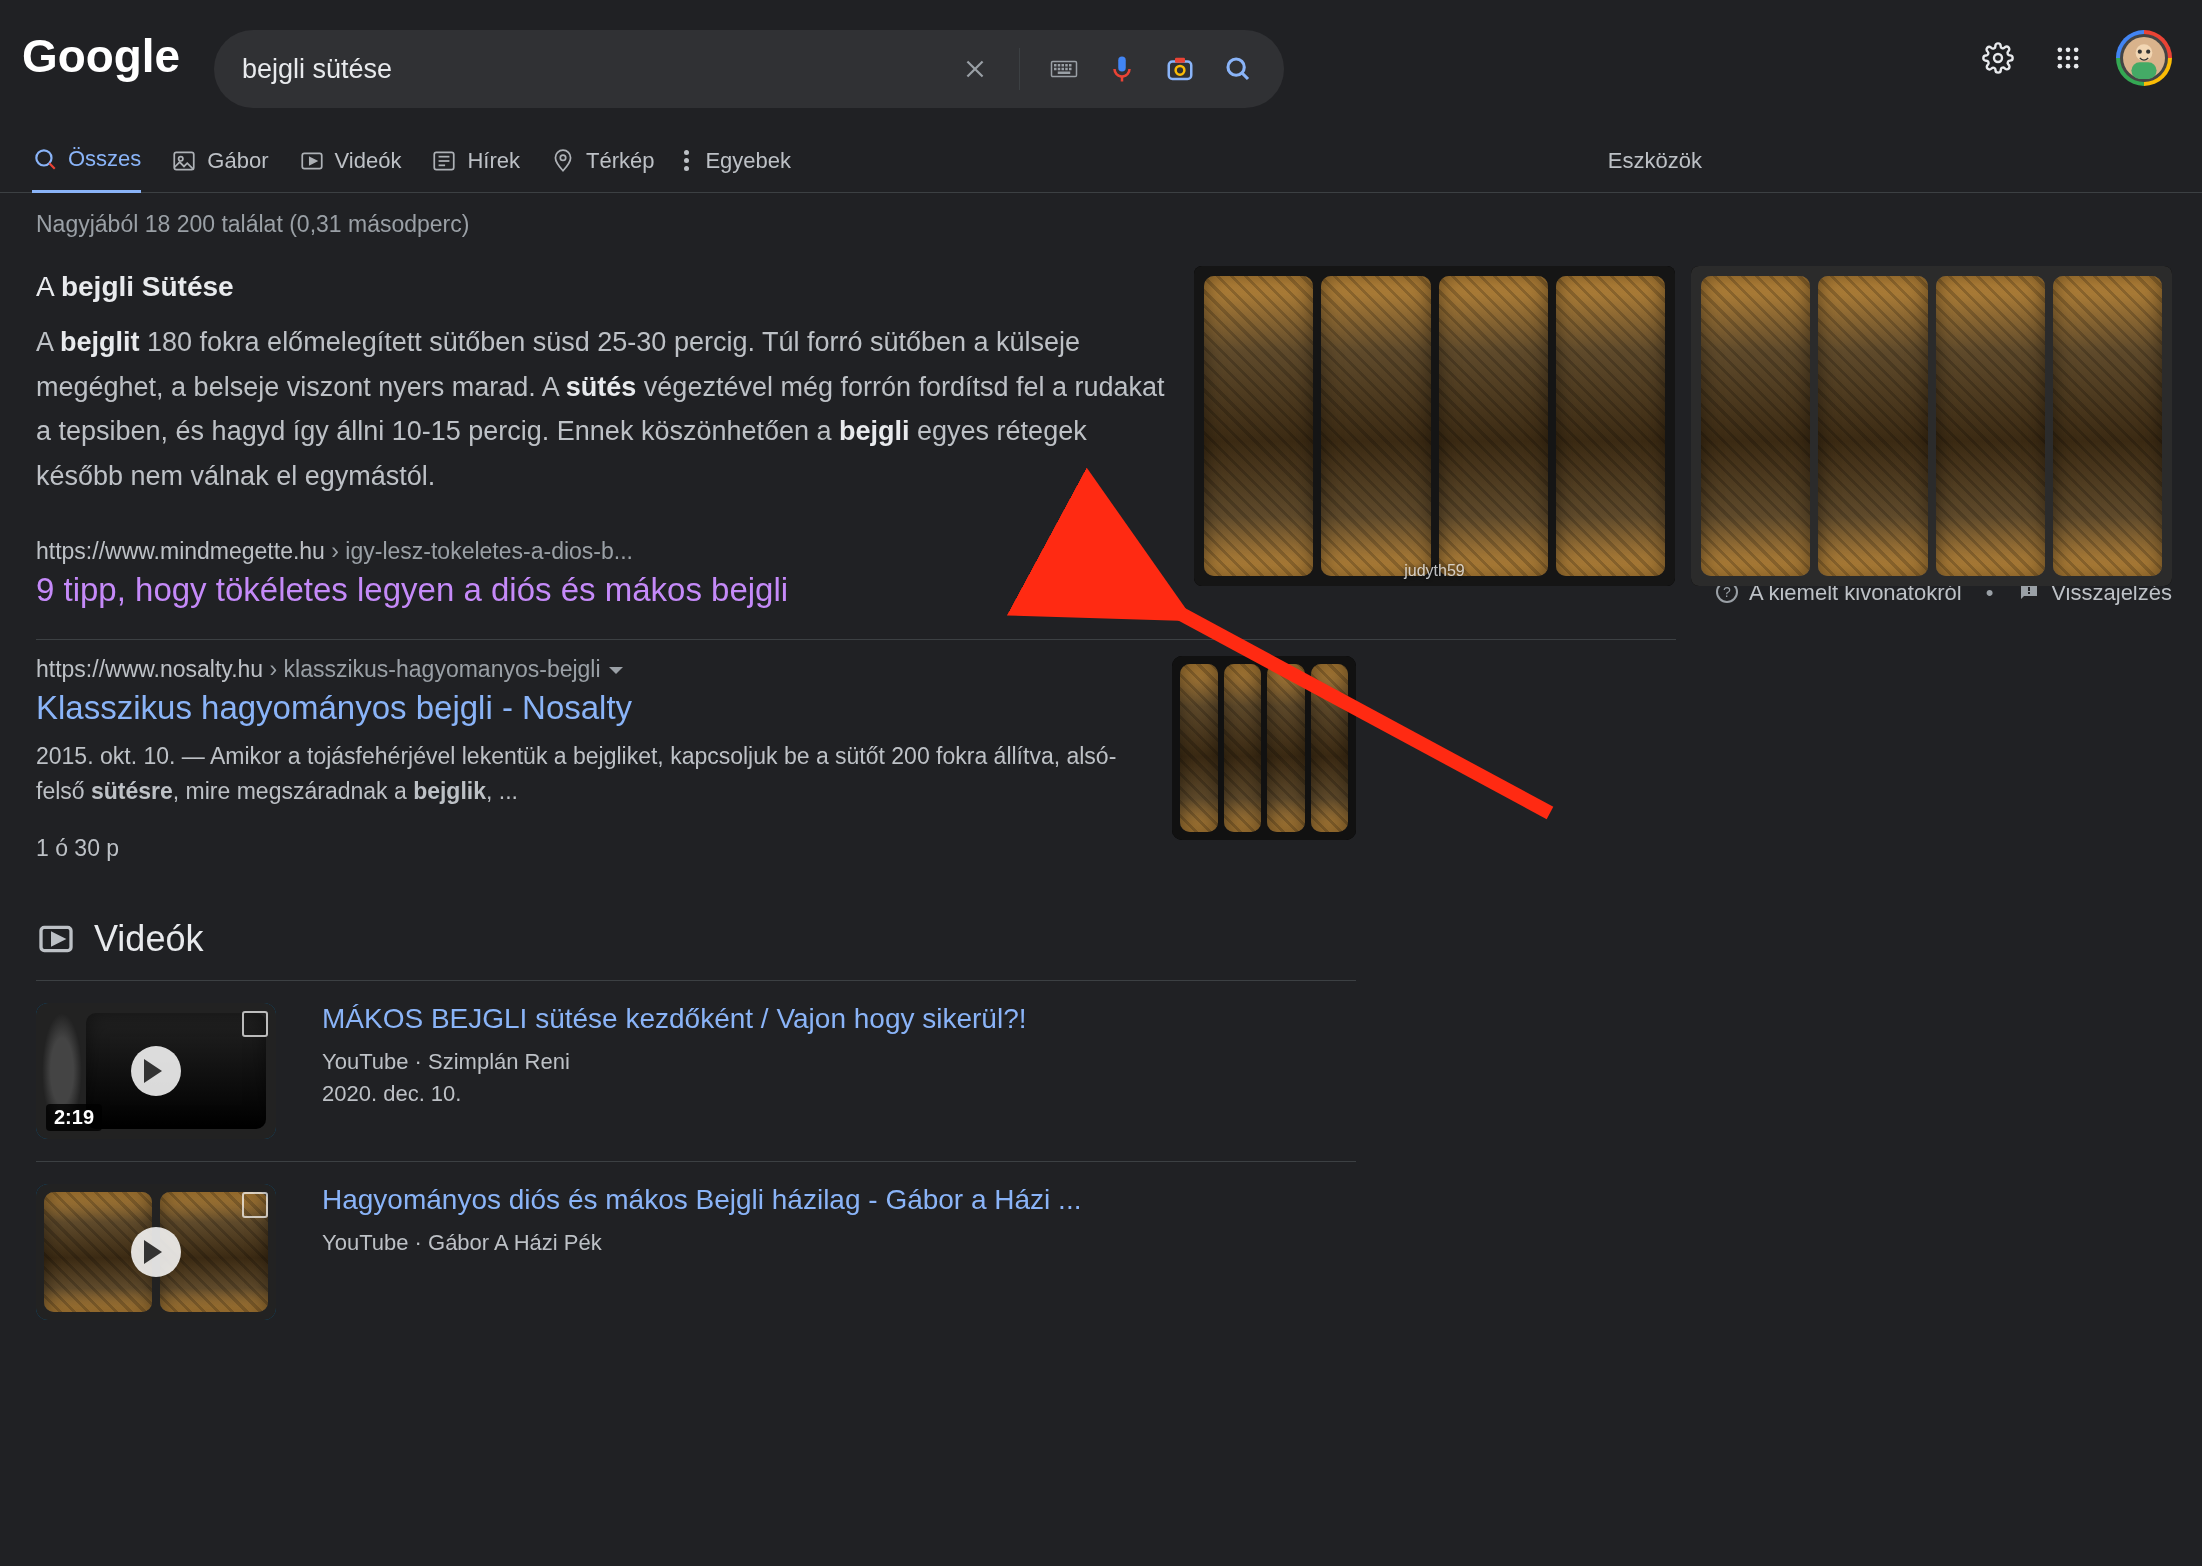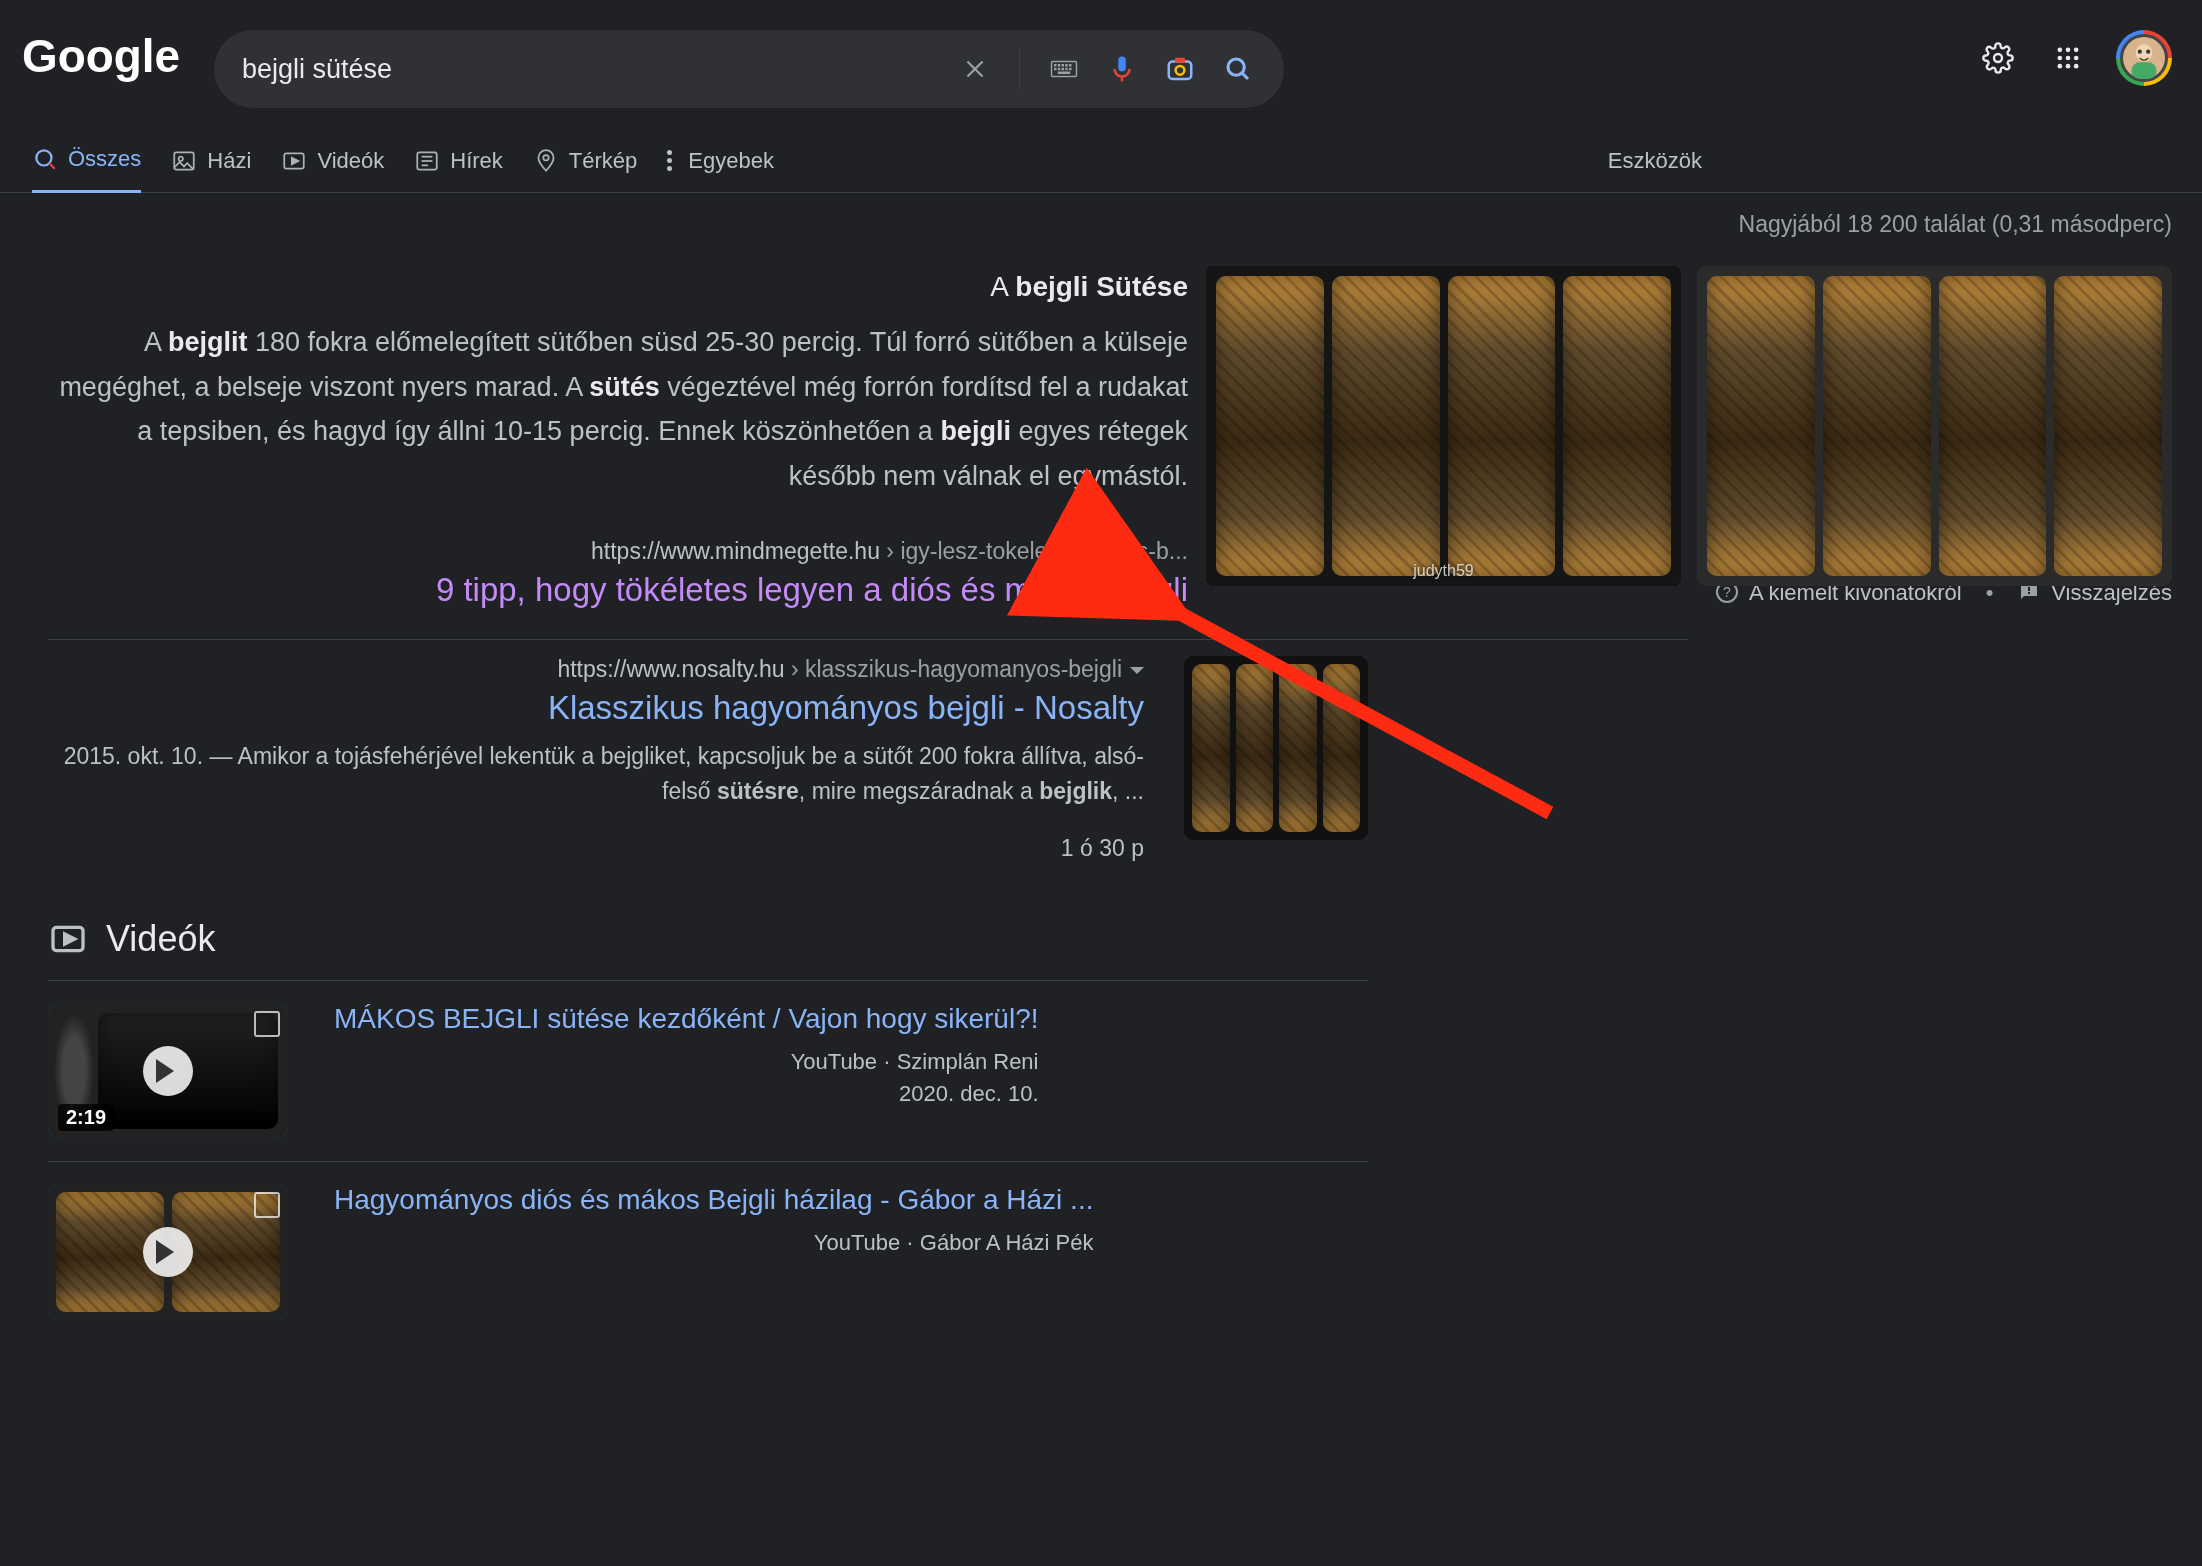--- a/index.html
+++ b/index.html
@@ -40,21 +40,21 @@
   .tab{display:flex;align-items:center;gap:10px;padding-bottom:18px;cursor:pointer;}
   .tab svg{width:26px;height:26px;opacity:.9;}
   .tab.active{color:var(--blue);border-bottom:3px solid var(--blue);}
   .tab.active svg{opacity:1;}
   .more-dots{display:inline-flex;flex-direction:column;gap:3px;margin-right:6px;}
   .more-dots span{width:5px;height:5px;background:var(--dim);border-radius:50%;}
   .tools-tab{margin-left:auto;margin-right:500px;}
   .tab-underline{height:1px;background:var(--border);margin-top:-1px;}
 
   
-  .content{position:relative;padding:18px 30px 0 48px;text-align:right;}
+  .content{position:relative;padding:18px 30px 0 36px;}
   .stats{color:var(--muted);font-size:23px;margin-bottom:28px;}
   .featured{display:flex;gap:18px;}
   .featured-text{flex:0 0 1140px;}
   .ft-heading{font-size:28px;line-height:1.5;margin-bottom:12px;}
   .ft-body{font-size:27px;line-height:1.65;color:var(--dim);}
   .ft-body b, .ft-heading b{color:var(--fg);}
   .featured-imgs{flex:1;display:flex;gap:16px;}
   .fimg{flex:1;height:320px;border-radius:8px;position:relative;overflow:hidden;background:#000;}
   .tray{position:absolute;inset:0;background:#151515;}
   .rolls{position:absolute;inset:10px;display:flex;gap:8px;}
@@ -203,21 +203,21 @@
         <line x1="21" y1="21" x2="16" y2="16" stroke="#ea4335"></line>
       </svg>
     <span>Összes</span>
   </div>
   <div class="tab">
     <svg viewBox="0 0 24 24" fill="none" stroke="currentColor" stroke-width="1.6">
         <rect x="3" y="4" width="18" height="16" rx="2"></rect>
         <circle cx="9" cy="10" r="2"></circle>
         <path d="M3 18l5-5 4 4 3-3 6 6"></path>
       </svg>
-    <span>Házi</span>
+    <span>Gábor</span>
   </div>
   <div class="tab">
     <svg viewBox="0 0 24 24" fill="none" stroke="currentColor" stroke-width="1.6">
         <rect x="3" y="5" width="18" height="14" rx="2"></rect>
         <path d="M10 9l6 3-6 3z" fill="currentColor"></path>
       </svg>
     <span>Videók</span>
   </div>
   <div class="tab">
     <svg viewBox="0 0 24 24" fill="none" stroke="currentColor" stroke-width="1.6">

